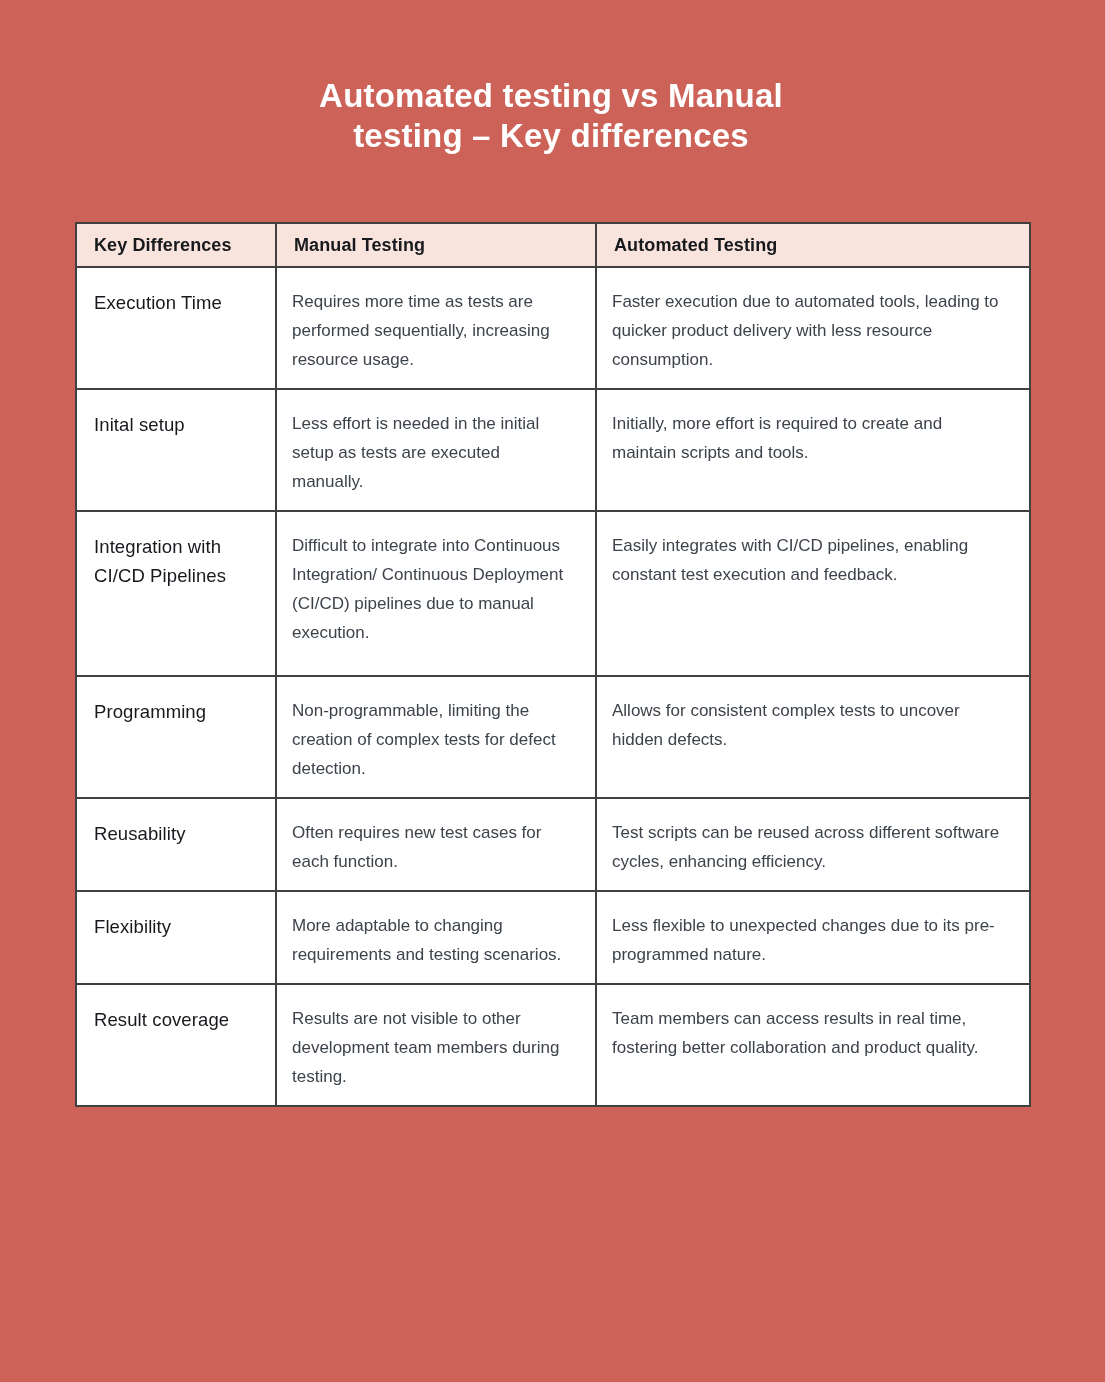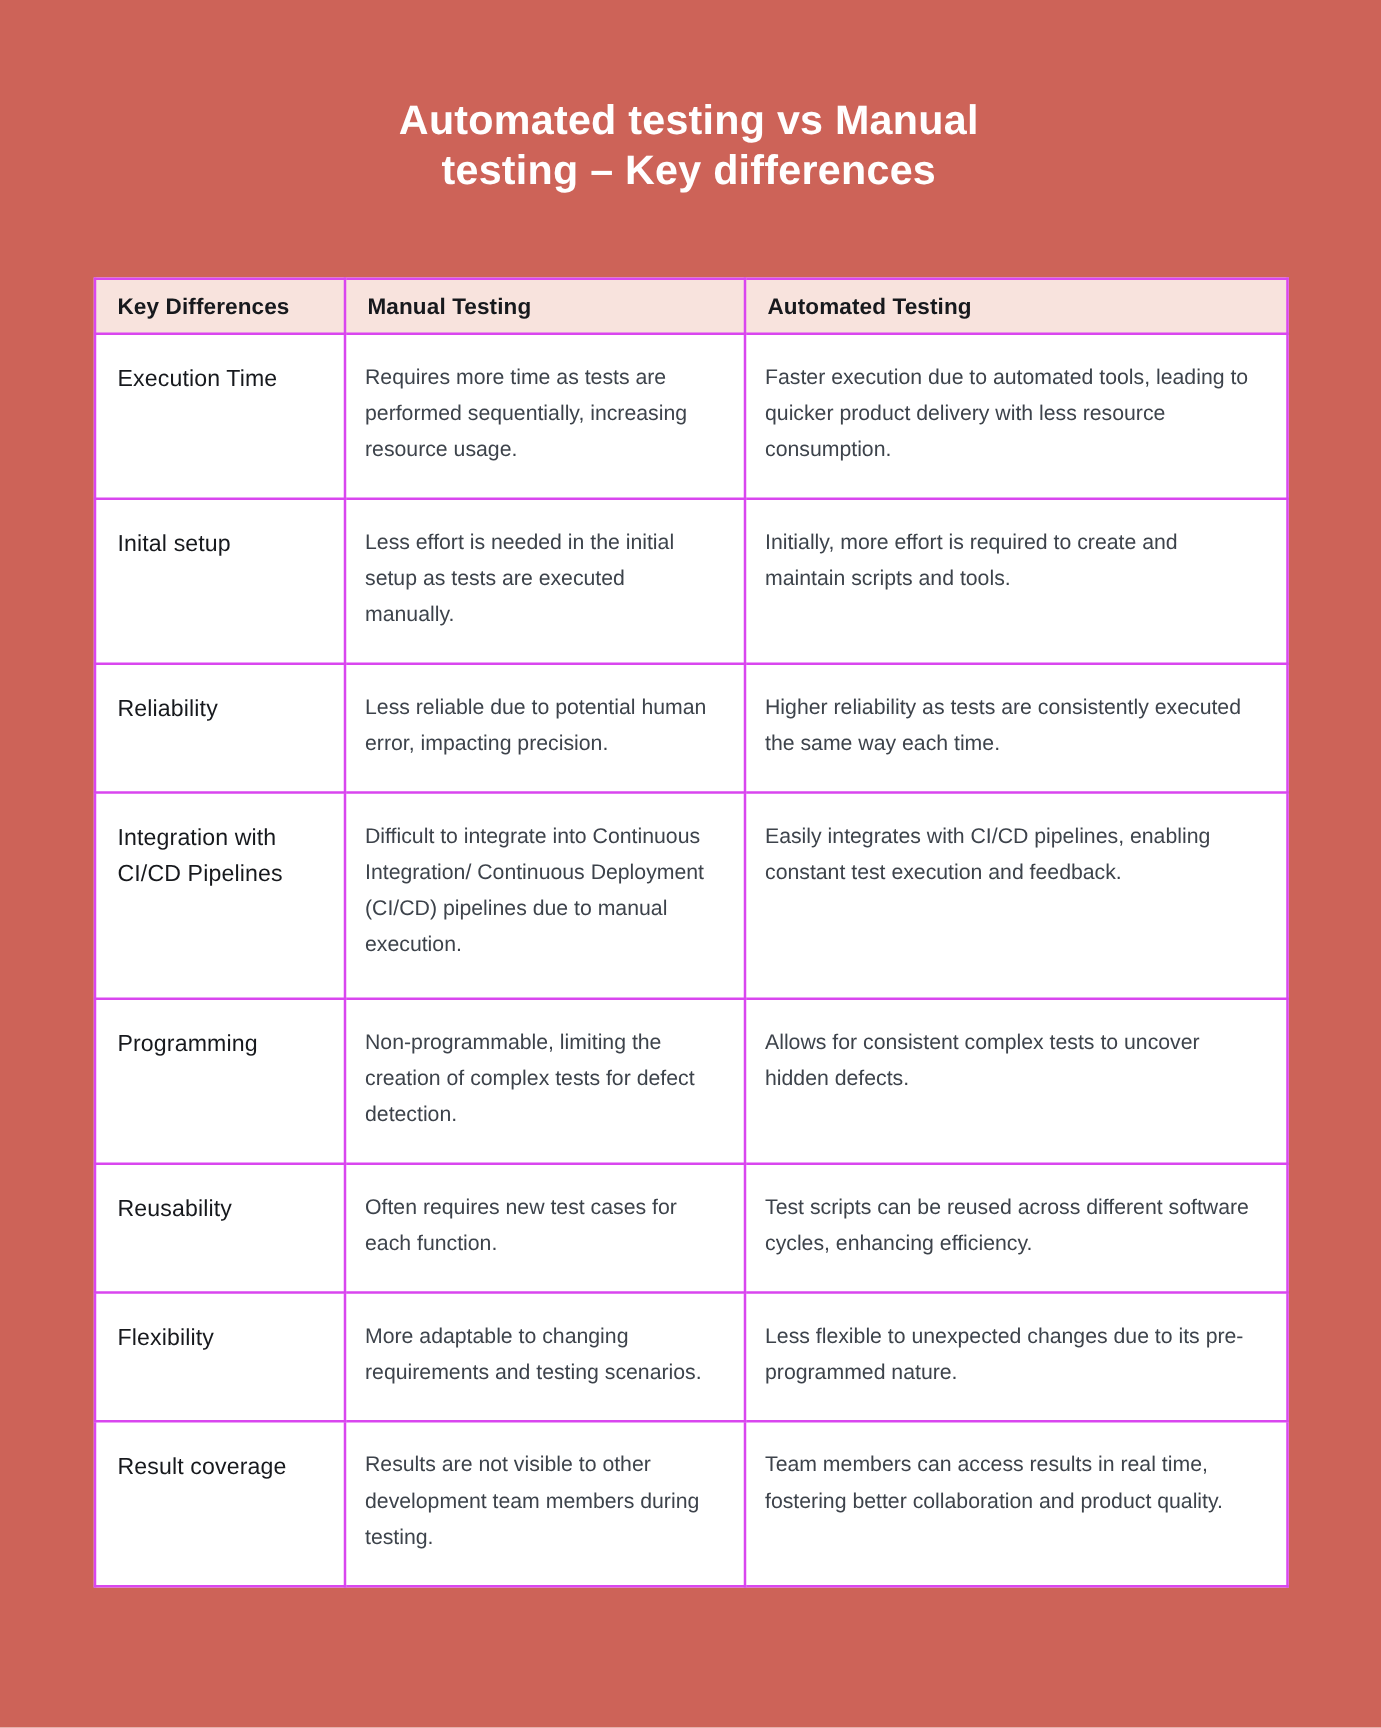--- a/index.html
+++ b/index.html
@@ -32,21 +32,21 @@
     top: 222px;
     width: 954px;
     border-collapse: collapse;
     table-layout: fixed;
     background: #ffffff;
   }
   table.compare col.c1 { width: 200px; }
   table.compare col.c2 { width: 320px; }
   table.compare col.c3 { width: 434px; }
   table.compare th, table.compare td {
-    border: 2px solid #d946ef;
+    border: 2px solid #404040;
     vertical-align: top;
     text-align: left;
   }
   tr.hrow { height: 44px; }
   tr.hrow th {
     background: #f8e3dd;
     vertical-align: middle;
     font-size: 18px;
     font-weight: 700;
     color: #17191d;
@@ -58,21 +58,21 @@
     font-weight: 400;
     color: #17191d;
     padding: 20px 12px 14px 17px;
     line-height: 29px;
     letter-spacing: 0.1px;
   }
   td.body-cell {
     font-size: 17px;
     font-weight: 400;
     color: #3d434b;
-    padding: 19px 22px 24px 15px;
+    padding: 19px 22px 14px 15px;
     line-height: 29px;
   }
   tr.r1 { height: 113px; }
   tr.r2 { height: 112px; }
   tr.r3 { height: 92px; }
   tr.r4 { height: 165px; }
   tr.r5 { height: 108px; }
   tr.r6 { height: 89px; }
   tr.r7 { height: 107px; }
   tr.r8 { height: 80px; }
@@ -104,25 +104,20 @@
       <td class="body-cell">Requires more time as tests are performed sequentially, increasing resource usage.</td>
       <td class="body-cell">Faster execution due to automated tools, leading to quicker product delivery with less resource consumption.</td>
     </tr>
 
     <tr class="r2">
       <td class="rowlabel">Inital setup</td>
       <td class="body-cell">Less effort is needed in the initial setup as tests are executed manually.</td>
       <td class="body-cell">Initially, more effort is required to create and maintain scripts and tools.</td>
     </tr>
 
-    <tr class="r3">
-      <td class="rowlabel">Reliability</td>
-      <td class="body-cell">Less reliable due to potential human error, impacting precision.</td>
-      <td class="body-cell">Higher reliability as tests are consistently executed the same way each time.</td>
-    </tr>
 
     <tr class="r4">
       <td class="rowlabel">Integration with CI/CD Pipelines</td>
       <td class="body-cell">Difficult to integrate into Continuous Integration/ Continuous Deployment (CI/CD) pipelines due to manual execution.</td>
       <td class="body-cell">Easily integrates with CI/CD pipelines, enabling constant test execution and feedback.</td>
     </tr>
 
     <tr class="r5">
       <td class="rowlabel">Programming</td>
       <td class="body-cell">Non-programmable, limiting the creation of complex tests for defect detection.</td>

